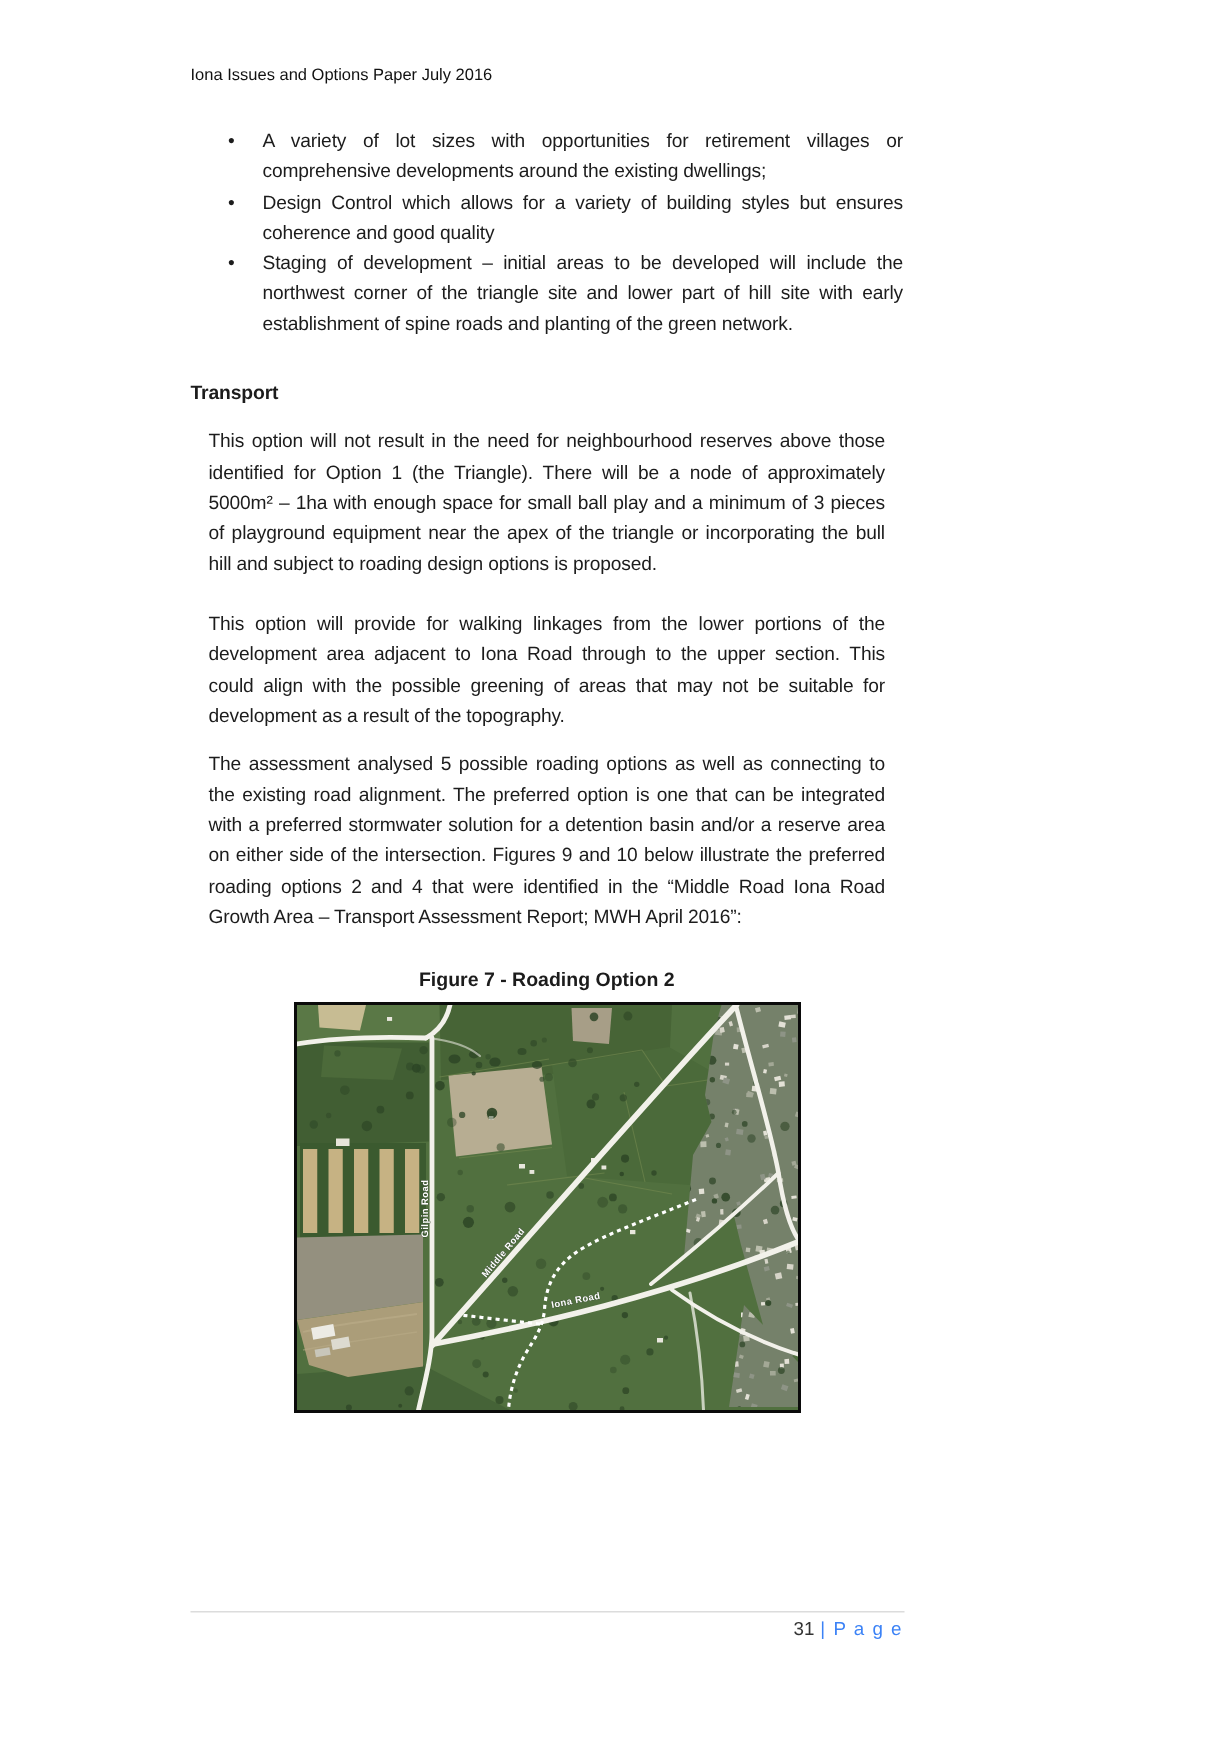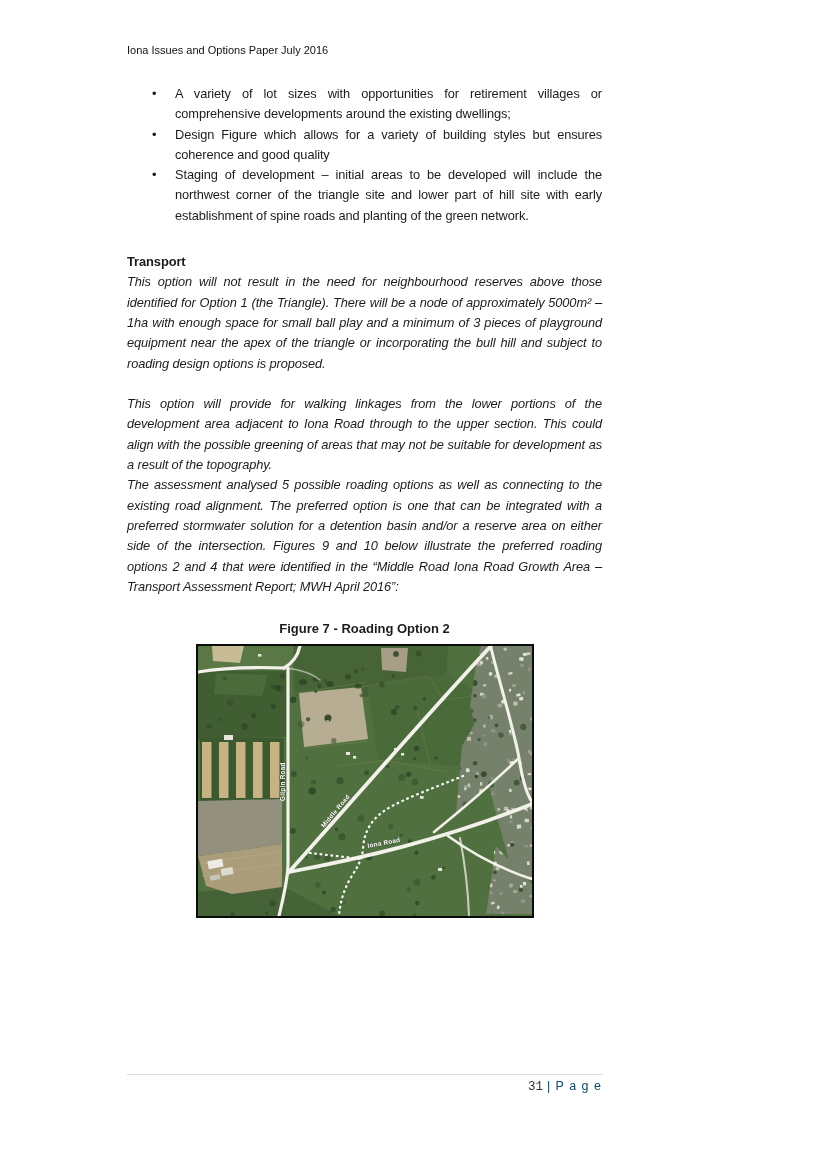--- a/index.html
+++ b/index.html
@@ -37,26 +37,25 @@
   }
   .li-text{display:block;text-align:justify;}
   h3.sec{
     font-size:12.9px;
     font-weight:bold;
     margin:26px 0 0 0;
     line-height:20.3px;
     letter-spacing:-0.1px;
   }
   p.body{
-    margin:0;
+    margin:12px;
     font-size:12.8px;
     line-height:20.3px;
     text-align:justify;
     letter-spacing:-0.1px;
-    font-style:italic;
   }
   p.gap{margin-top:20.3px;}
   .caption{
     margin-top:24px;
     font-size:13px;
     font-weight:bold;
     text-align:center;
     line-height:16px;
   }
   .figwrap{
@@ -74,39 +73,39 @@
     position:absolute;
     left:127px;right:126px;top:1074px;
     height:1px;background:#dcdcdc;
   }
   .footer{
     position:absolute;
     top:1079px;right:127px;
     font-size:12.5px;
     line-height:15px;
   }
-  .pnum{color:#333333;font-family:Liberation Mono, monospace;}
-  .plabel{color:#0c4a6e;margin-left:4px;letter-spacing:1px;}
+  .pnum{color:#333333;}
+  .plabel{color:#3b82f6;margin-left:4px;letter-spacing:1px;}
   svg text{font-family:"Liberation Sans", sans-serif;}
 </style>
 </head>
 <body>
 
 <div class="page">
 
   <div class="header">Iona Issues and Options Paper July 2016</div>
 
   <ul class="bullets">
     <li>
       <span class="marker">•</span>
       <span class="li-text">A variety of lot sizes with opportunities for retirement villages or comprehensive developments around the existing dwellings;</span>
     </li>
     <li>
       <span class="marker">•</span>
-      <span class="li-text">Design Figure which allows for a variety of building styles but ensures coherence and good quality</span>
+      <span class="li-text">Design Control which allows for a variety of building styles but ensures coherence and good quality</span>
     </li>
     <li>
       <span class="marker">•</span>
       <span class="li-text">Staging of development – initial areas to be developed will include the northwest corner of the triangle site and lower part of hill site with early establishment of spine roads and planting of the green network.</span>
     </li>
   </ul>
 
   <h3 class="sec">Transport</h3>
   <p class="body">This option will not result in the need for neighbourhood reserves above those identified for Option 1 (the Triangle). There will be a node of approximately 5000m² – 1ha with enough space for small ball play and a minimum of 3 pieces of playground equipment near the apex of the triangle or incorporating the bull hill and subject to roading design options is proposed.</p>
   <p class="body gap">This option will provide for walking linkages from the lower portions of the development area adjacent to Iona Road through to the upper section. This could align with the possible greening of areas that may not be suitable for development as a result of the topography.</p>

